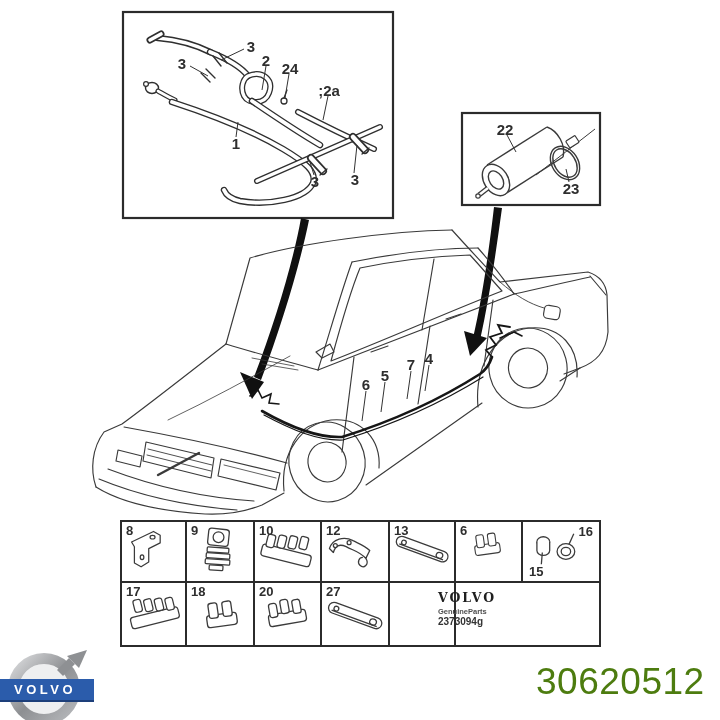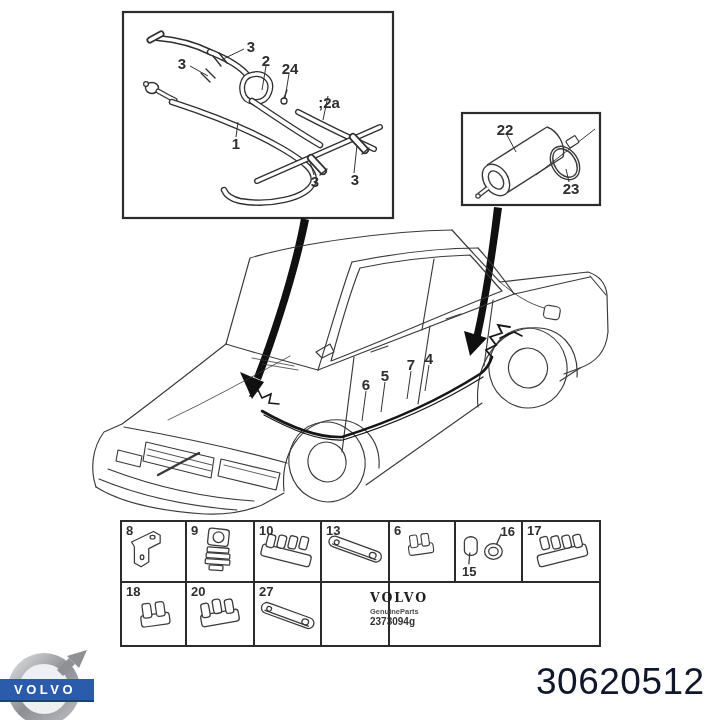--- a/index.html
+++ b/index.html
@@ -237,21 +237,21 @@
         <path d="M385,382 L381,412"></path>
       <path d="M411,371 L407,399"></path>
         <path d="M429,365 L425,391"></path>
     </g>
   </svg>
 
   <div class="lbl" style="left:251px;top:46px">3</div>
   <div class="lbl" style="left:182px;top:63px">3</div>
   <div class="lbl" style="left:266px;top:60px">2</div>
   <div class="lbl" style="left:290px;top:68px">24</div>
-  <div class="lbl" style="left:329px;top:102px">;2a</div>
+  <div class="lbl" style="left:329px;top:90px">;2a</div>
   <div class="lbl" style="left:236px;top:143px">1</div>
   <div class="lbl" style="left:315px;top:181px">3</div>
   <div class="lbl" style="left:355px;top:179px">3</div>
 
   <div class="lbl" style="left:505px;top:129px">22</div>
   <div class="lbl" style="left:571px;top:188px">23</div>
 
   <div class="lbl" style="left:366px;top:384px">6</div>
   <div class="lbl" style="left:385px;top:375px">5</div>
   <div class="lbl" style="left:411px;top:364px">7</div>
@@ -268,20 +268,26 @@
       <svg viewBox="0 0 66 60">
           <use href="#sym-block-clamp"></use>
         </svg>
       <div class="cellnum">9</div>
     </div>
     <div class="cell">
       <svg viewBox="0 0 66 60">
           <use href="#sym-ribbed"></use>
         </svg>
       <div class="cellnum">10</div>
+    </div>
+    <div class="cell">
+      <svg viewBox="0 0 66 60">
+          <use href="#sym-sbracket"></use>
+        </svg>
+      <div class="cellnum">12</div>
     </div>
     <div class="cell">
       <svg viewBox="0 0 66 60">
           <use href="#sym-strap"></use>
         </svg>
       <div class="cellnum">13</div>
     </div>
     <div class="cell">
       <svg viewBox="0 0 66 60">
           <use href="#sym-clip2" transform="translate(4,2) scale(0.85)"></use>
@@ -339,15 +345,15 @@
       <circle cx="44" cy="43" r="25" fill="#eeeff0"></circle>
       <circle cx="44" cy="43" r="30.5" fill="none" stroke="url(#metalGrad)" stroke-width="11"></circle>
       <polygon points="57,24 69,12 75,18 63,30" fill="#8e9093"></polygon>
       <polygon points="87,4 67,10 79,22" fill="#8e9093"></polygon>
     </svg>
     <div class="logo-banner" style="background:#2b5cab">
       <span>VOLVO</span>
     </div>
   </div>
 
-  <div class="part-number" style="color:#0f172a">30620512</div>
+  <div class="part-number" style="color:#4d7c0f">30620512</div>
 
 </div>
 
 </body></html>

